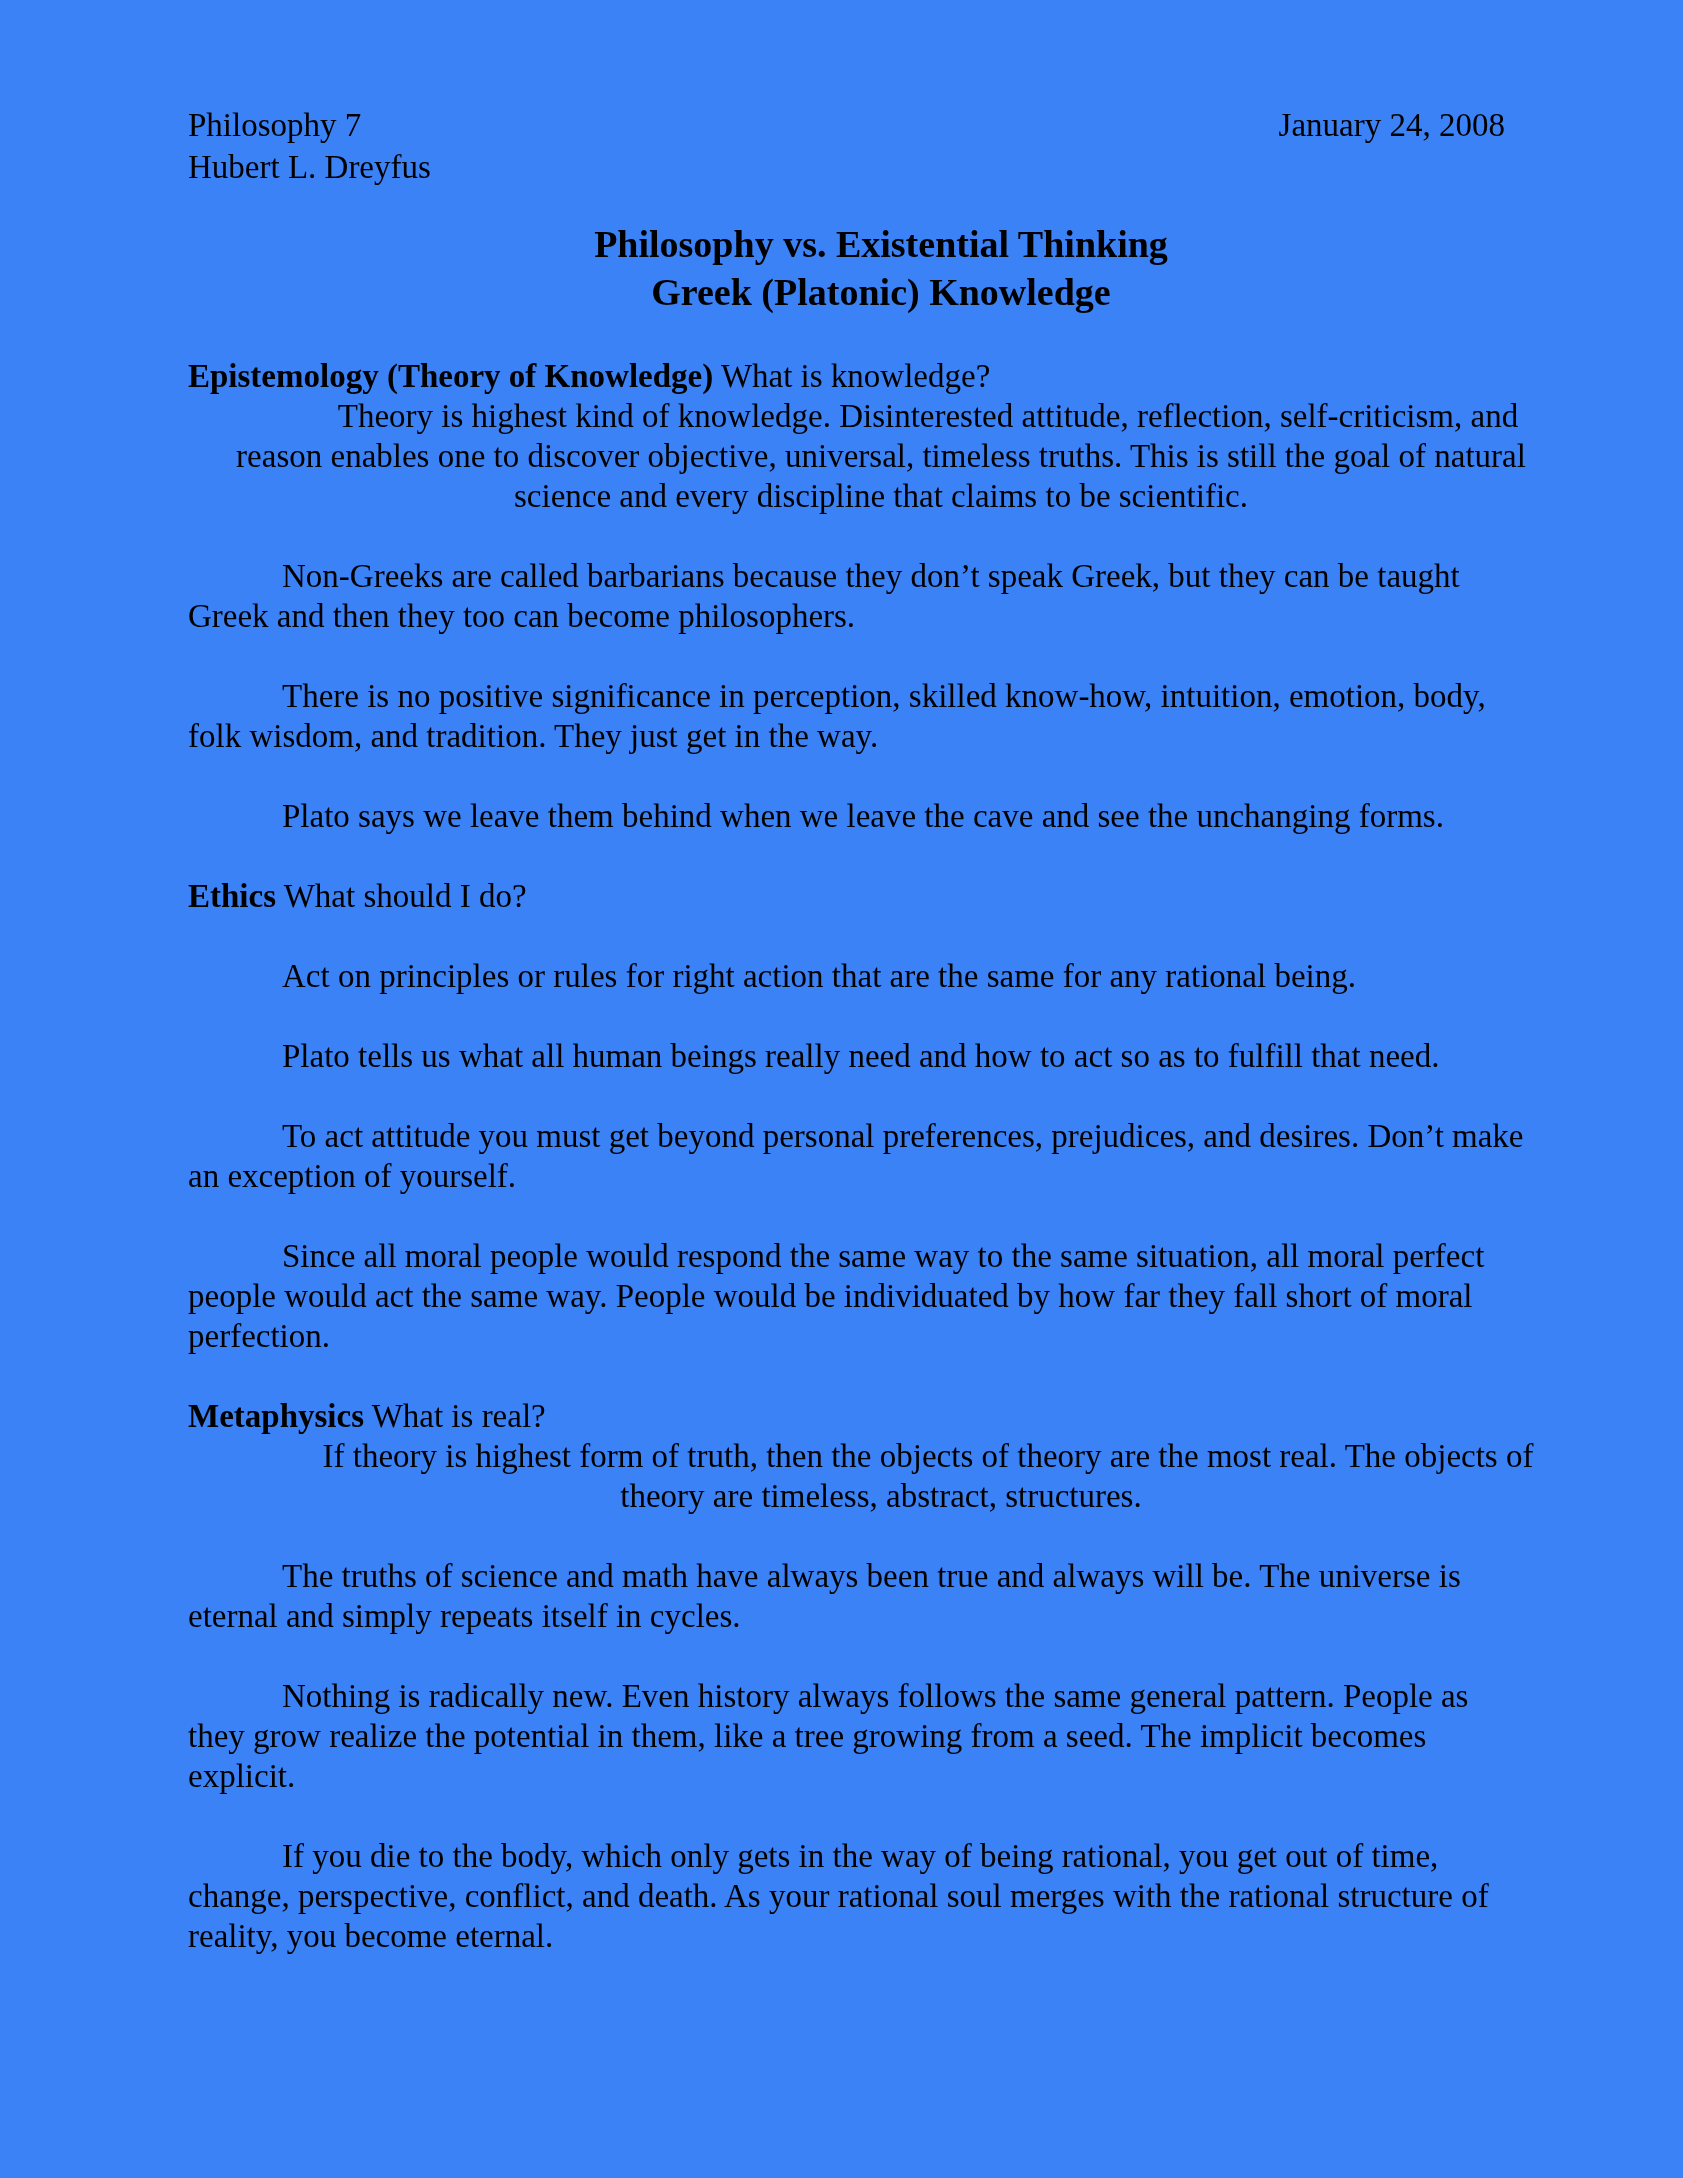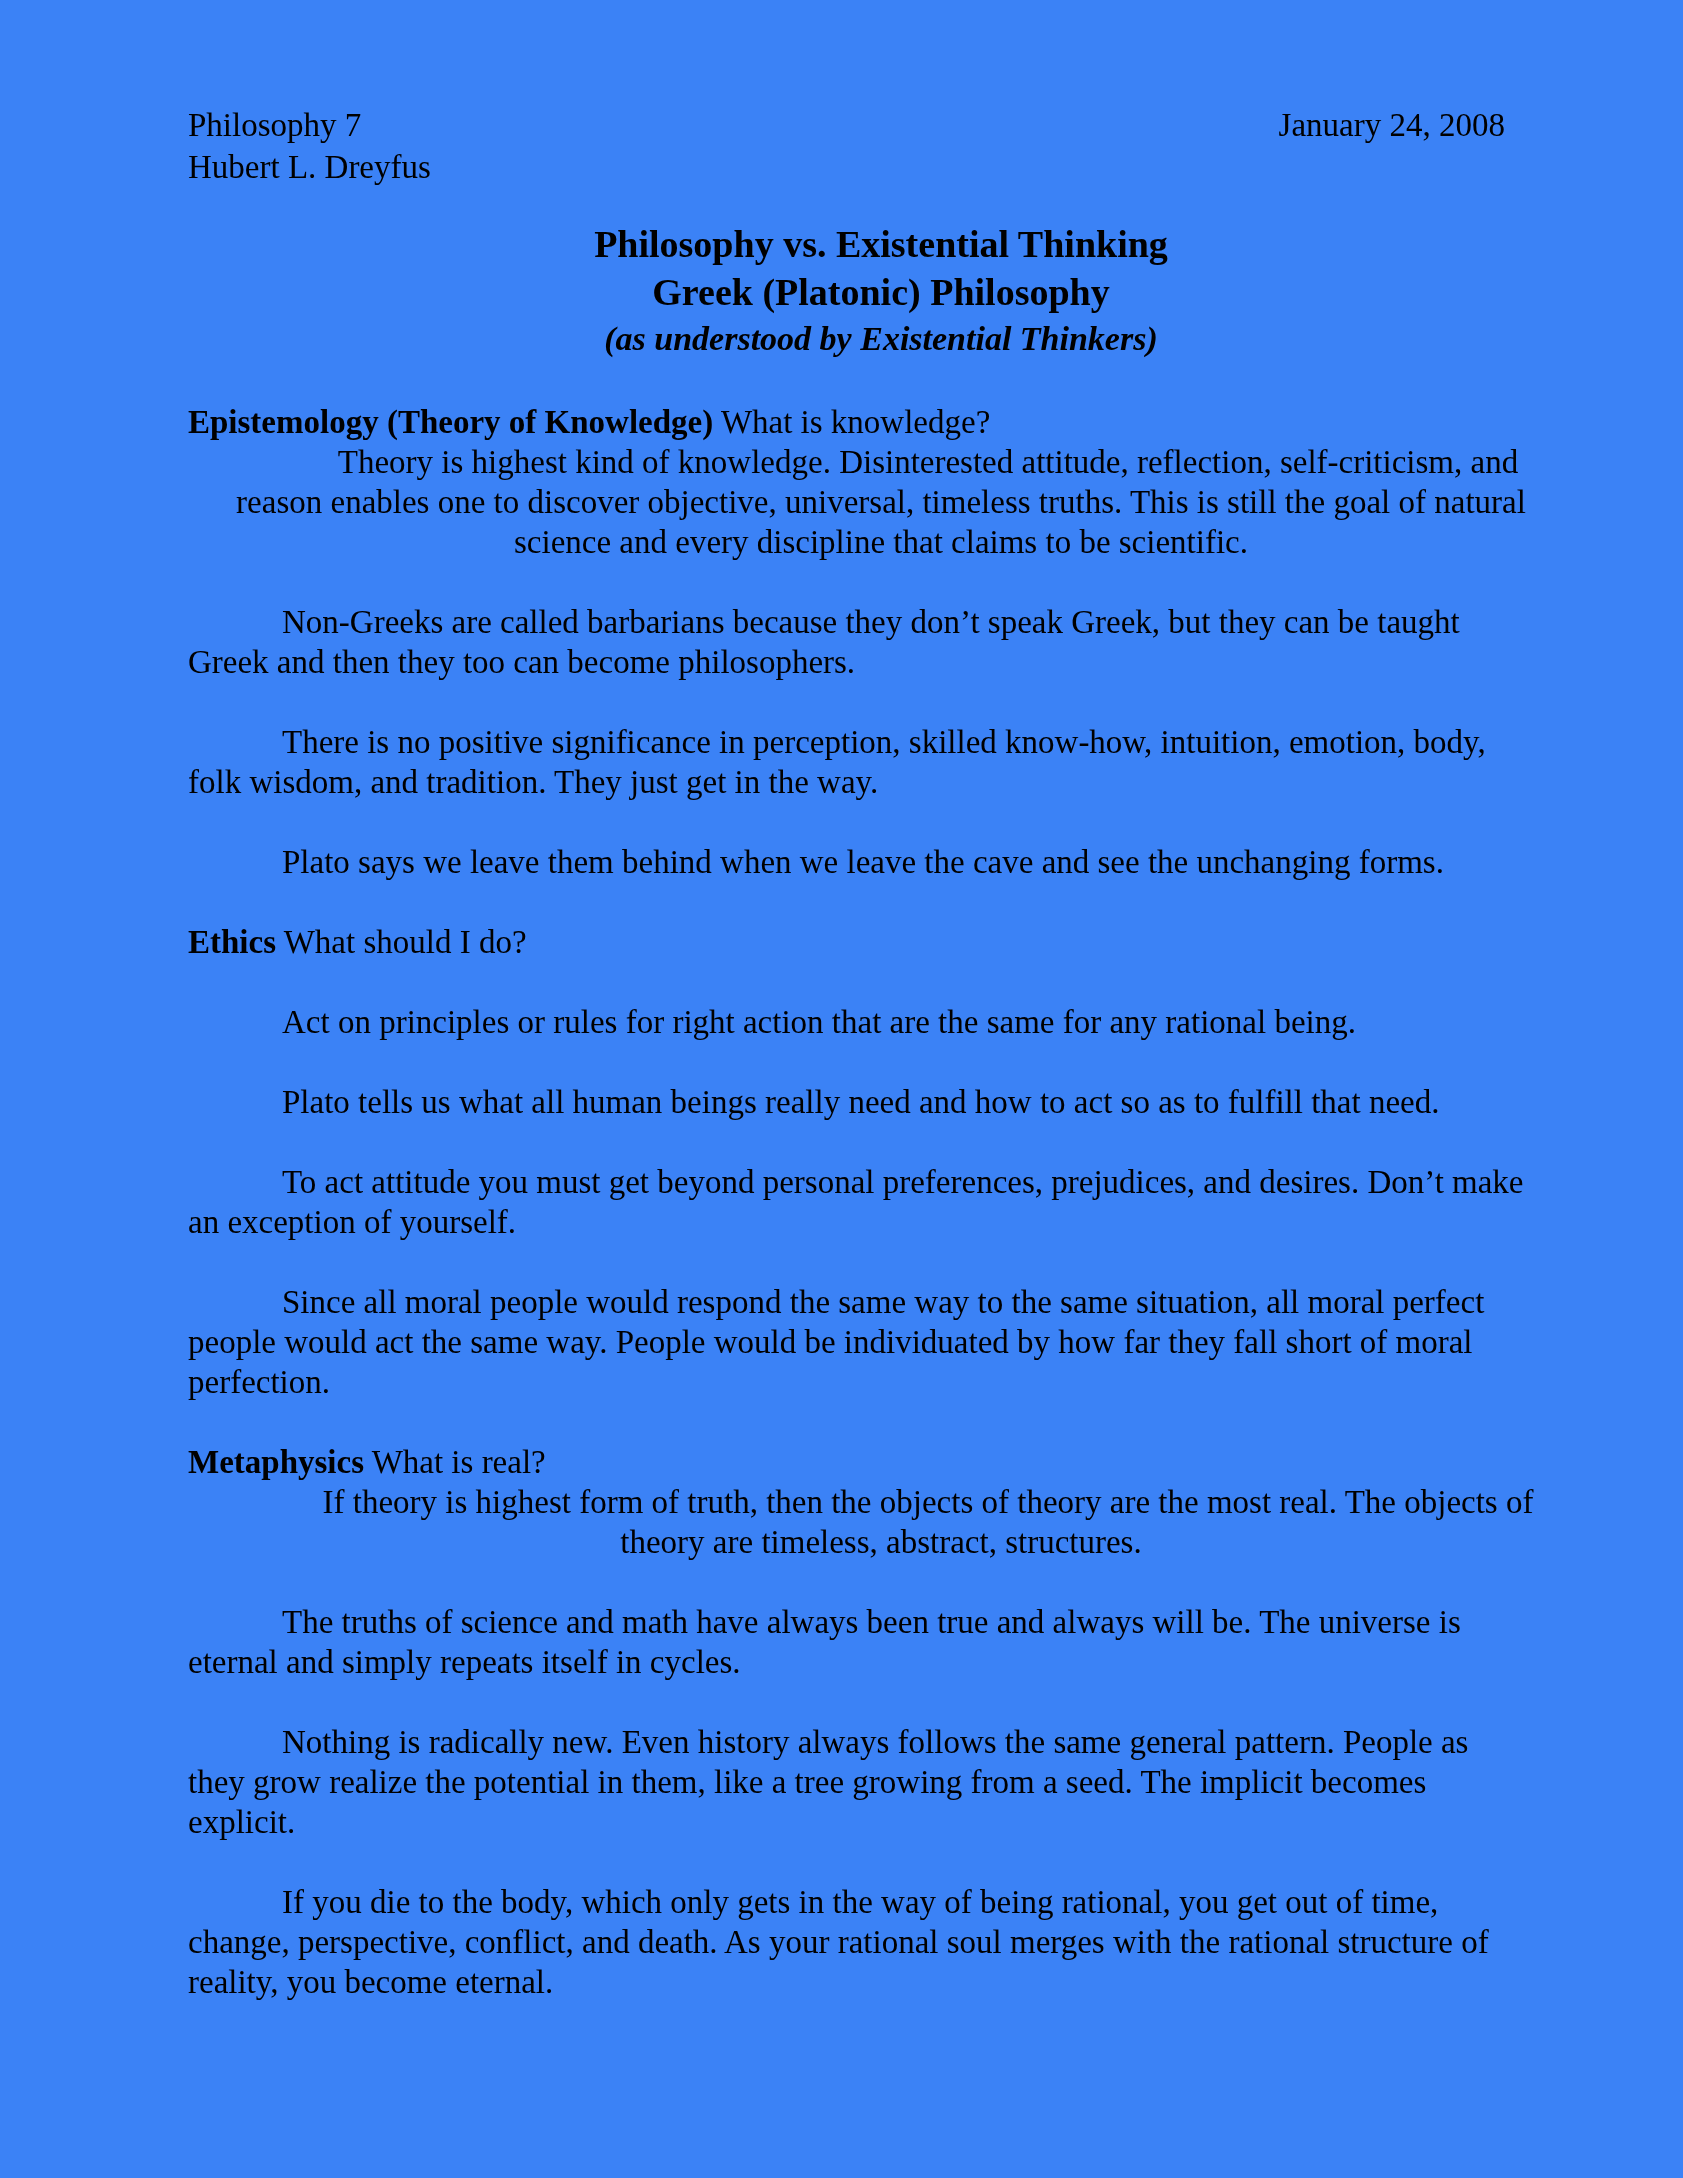--- a/index.html
+++ b/index.html
@@ -62,22 +62,21 @@
   <div class="header">
     <div class="header-left">
       <div>Philosophy 7</div>
       <div>Hubert L. Dreyfus</div>
     </div>
     <div class="header-right">January 24, 2008</div>
   </div>
 
   <div class="title-block">
     <div class="title-main">Philosophy vs. Existential Thinking</div>
-    <div class="title-main">Greek (Platonic) Philosophy</div>
-    <div class="title-note">(as understood by Existential Thinkers)</div>
+    <div class="title-main">Greek (Platonic) Knowledge</div>
   </div>
 
   <div class="content">
 
     <div class="section section-first">
       <div class="heading"><span class="bold">Epistemology (Theory of Knowledge)</span> <span>What is knowledge?</span></div>
       <p class="para attached">Theory is highest kind of knowledge. Disinterested attitude, reflection, self-criticism, and
 reason enables one to discover objective, universal, timeless truths. This is still the goal of natural
 science and every discipline that claims to be scientific.</p>
       <p class="para">Non-Greeks are called barbarians because they don’t speak Greek, but they can be taught

